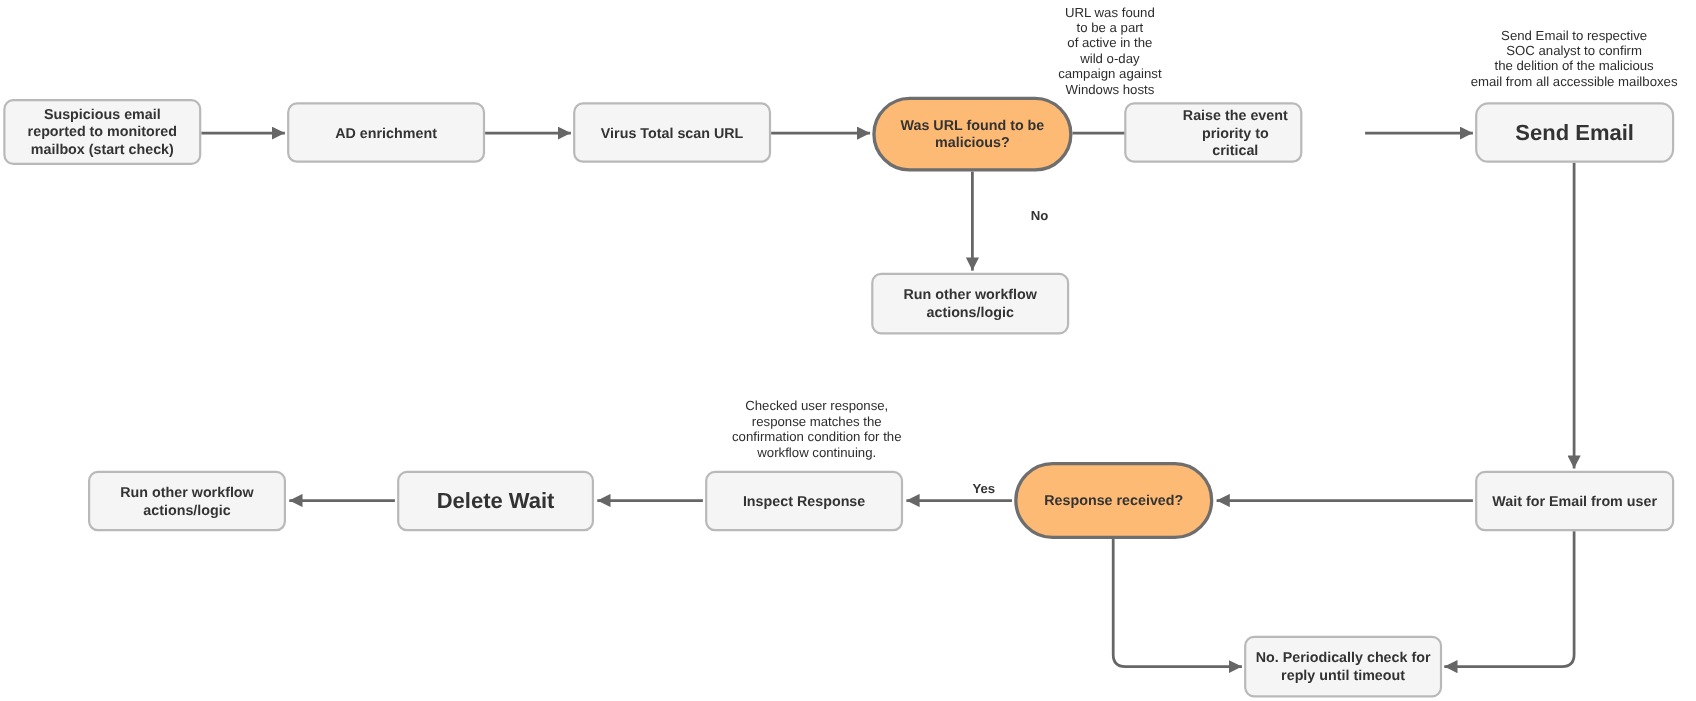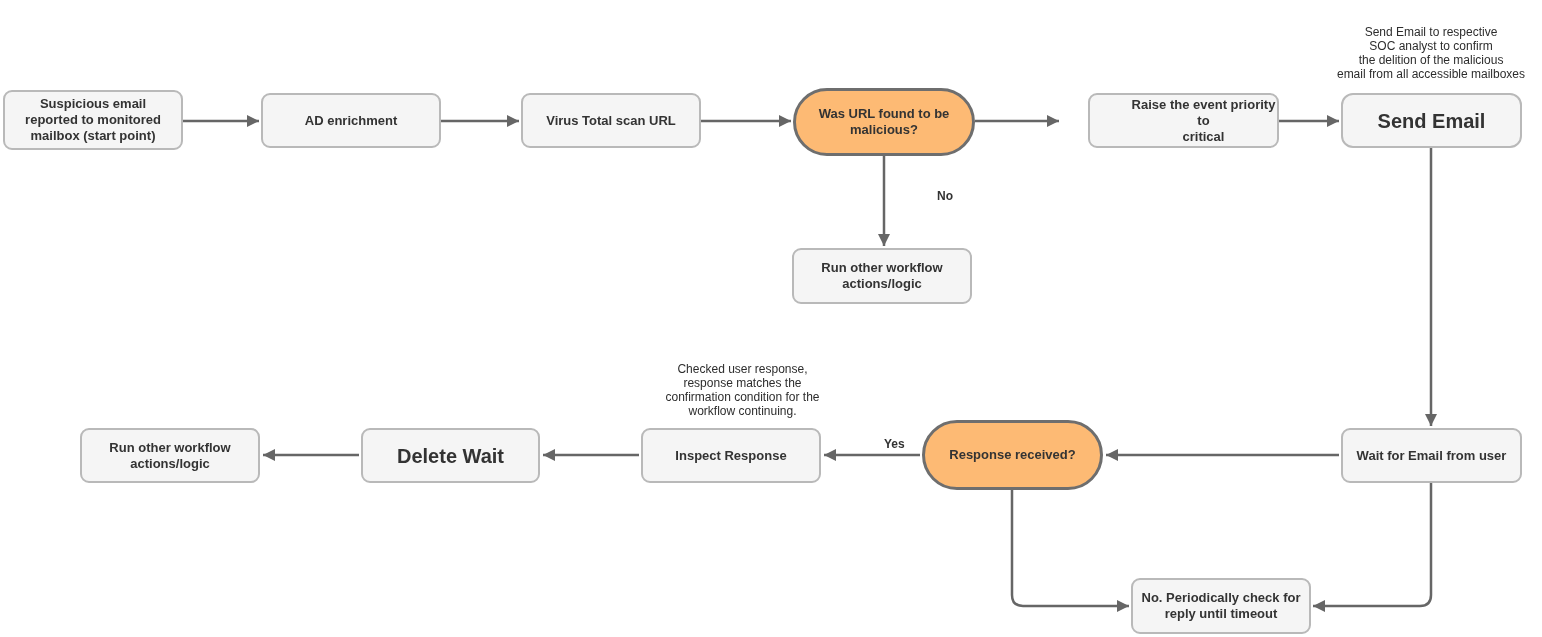--- a/index.html
+++ b/index.html
@@ -68,37 +68,37 @@
       <path d="M639,455 L543,455" marker-end="url(#ah)"></path>
       <path d="M359,455 L263,455" marker-end="url(#ah)"></path>
       <path d="M1012,490 L1012,595 Q1012,606 1023,606 L1129,606" marker-end="url(#ah)"></path>
       <path d="M1431,483 L1431,595 Q1431,606 1420,606 L1313,606" marker-end="url(#ah)"></path>
     </g>
   </svg>
 
   <div class="node process" style="left:3px; top:90px; width:180px; height:60px;">
     <span>Suspicious email
 reported to monitored
-mailbox (start point)</span>
+mailbox (start check)</span>
   </div>
 
   <div class="node process" style="left:521px; top:93px; width:180px; height:55px;">
     <span>Virus Total scan URL</span>
   </div>
 
   <div class="node process" style="left:261px; top:93px; width:180px; height:55px;">
     <span>AD enrichment</span>
   </div>
 
   <div class="node decision" style="left:793px; top:88px; width:182px; height:68px;">
     <span>Was URL found to be
 malicious?</span>
   </div>
 
-  <div class="node process" style="left:1088px; top:93px; width:191px; height:55px;padding-left:40px;">
+  <div class="node process" style="left:1022px; top:93px; width:162px; height:55px;padding-left:40px;">
     <span>Raise the event priority to
 critical</span>
   </div>
 
   <div class="node process big" style="left:1341px; top:93px; width:181px; height:55px;border-radius:12px;">
     <span>Send Email</span>
   </div>
 
   <div class="node process" style="left:792px; top:248px; width:180px; height:56px;">
     <span>Run other workflow
@@ -124,20 +124,26 @@
 
   <div class="node process" style="left:1341px; top:428px; width:181px; height:55px;">
     <span>Wait for Email from user</span>
   </div>
 
   <div class="node process" style="left:1131px; top:578px; width:180px; height:56px;">
     <span>No. Periodically check for
 reply until timeout</span>
   </div>
 
+  <div class="annotation" style="left:929px; top:4px; width:160px;">URL was found
+to be a part
+of active in the
+wild o-day
+campaign against
+Windows hosts</div>
 
   <div class="annotation" style="left:1294px; top:25px; width:274px;">Send Email to respective
 SOC analyst to confirm
 the delition of the malicious
 email from all accessible mailboxes</div>
 
   <div class="annotation" style="left:630px; top:362px; width:225px;">Checked user response,
 response matches the
 confirmation condition for the
 workflow continuing.</div>

